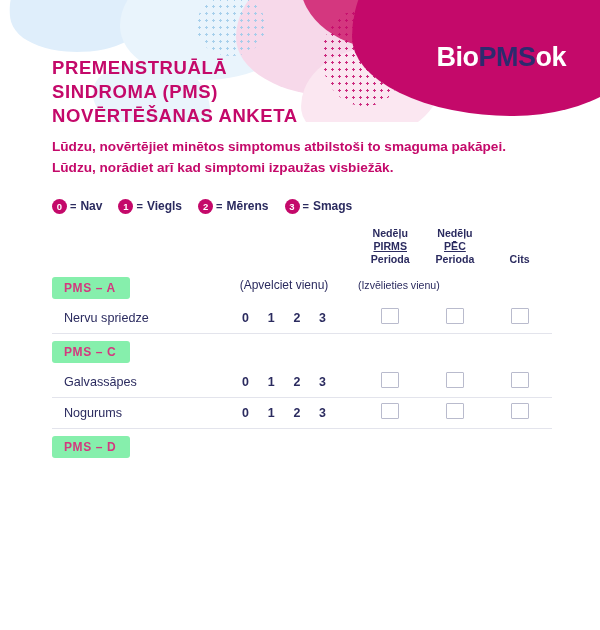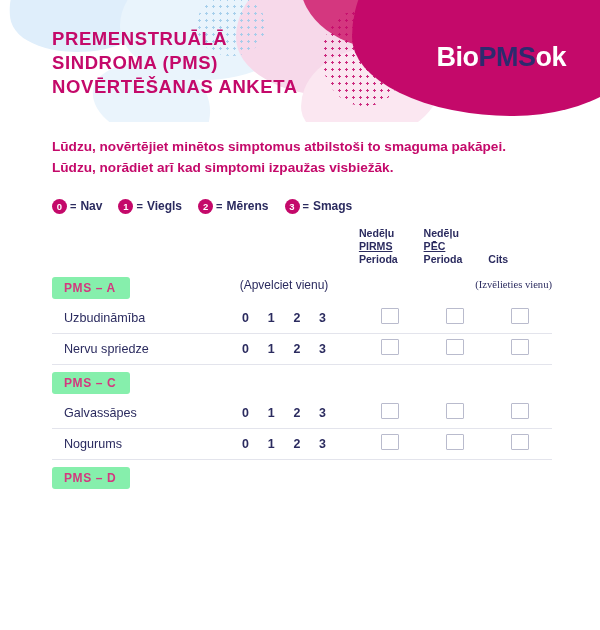--- a/index.html
+++ b/index.html
@@ -106,21 +106,21 @@
   .logo .seg-ok  { color: #ffffff; }
 
   
   .sheet {
     position: relative;
     padding: 0 0 0 0;
   }
   .title {
     position: absolute;
     left: 52px;
-    top: 27px;
+    top: 56px;
     color: #c4096a;
     font-size: 18.5px;
     font-weight: bold;
     line-height: 24px;
     letter-spacing: 0.6px;
     z-index: 5;
   }
   .intro {
     margin: 14px 52px 0 52px;
     color: #c4096a;
@@ -175,39 +175,39 @@
   }
   table.form col.c-sym   { width: 176px; }
   table.form col.c-score { width: 25px;  }
   table.form col.c-gap   { width: 22px;  }
   table.form col.c-chk   { width: 63px;  }
 
   .colhead {
     color: #2b2b5f;
     font-size: 10.6px;
     font-weight: bold;
+    text-align: center;
     line-height: 13px;
     vertical-align: bottom;
     padding-bottom: 4px;
     margin-top: 43px;
   }
   .colhead .u { text-decoration: underline; }
 
   .subhead-scores {
     color: #2b2b5f;
     font-size: 12px;
     text-align: center;
     padding: 2px 0 6px 0;
   }
   .subhead-checks {
     color: #2b2b5f;
     font-size: 10.6px;
-    text-align: right;
+    text-align: left;
     padding: 2px 0 6px 0;
-    font-family: Liberation Serif, serif;
   }
 
   .group-cell {
     padding: 7px 0 4px 0;
   }
   .group-pill {
     display: inline-block;
     background: #86efac;
     color: #d4377f;
     font-size: 12px;
@@ -336,31 +336,20 @@
     <tr class="no-rule">
       <td class="group-cell">
         <span class="group-pill">PMS – A</span>
       </td>
       <td class="subhead-scores" colspan="4">(Apvelciet vienu)</td>
       <td></td>
       <td class="subhead-checks" colspan="3">(Izvēlieties vienu)</td>
     </tr>
 
     <tr>
-      <td class="sym">Uzbudināmība</td>
-      <td class="score">0</td>
-      <td class="score">1</td>
-      <td class="score">2</td>
-      <td class="score">3</td>
-      <td class="gap"></td>
-      <td class="chk"><span class="checkbox"></span></td>
-      <td class="chk"><span class="checkbox"></span></td>
-      <td class="chk"><span class="checkbox"></span></td>
-    </tr>
-    <tr>
       <td class="sym">Nervu spriedze</td>
       <td class="score">0</td>
       <td class="score">1</td>
       <td class="score">2</td>
       <td class="score">3</td>
       <td class="gap"></td>
       <td class="chk"><span class="checkbox"></span></td>
       <td class="chk"><span class="checkbox"></span></td>
       <td class="chk"><span class="checkbox"></span></td>
     </tr>

